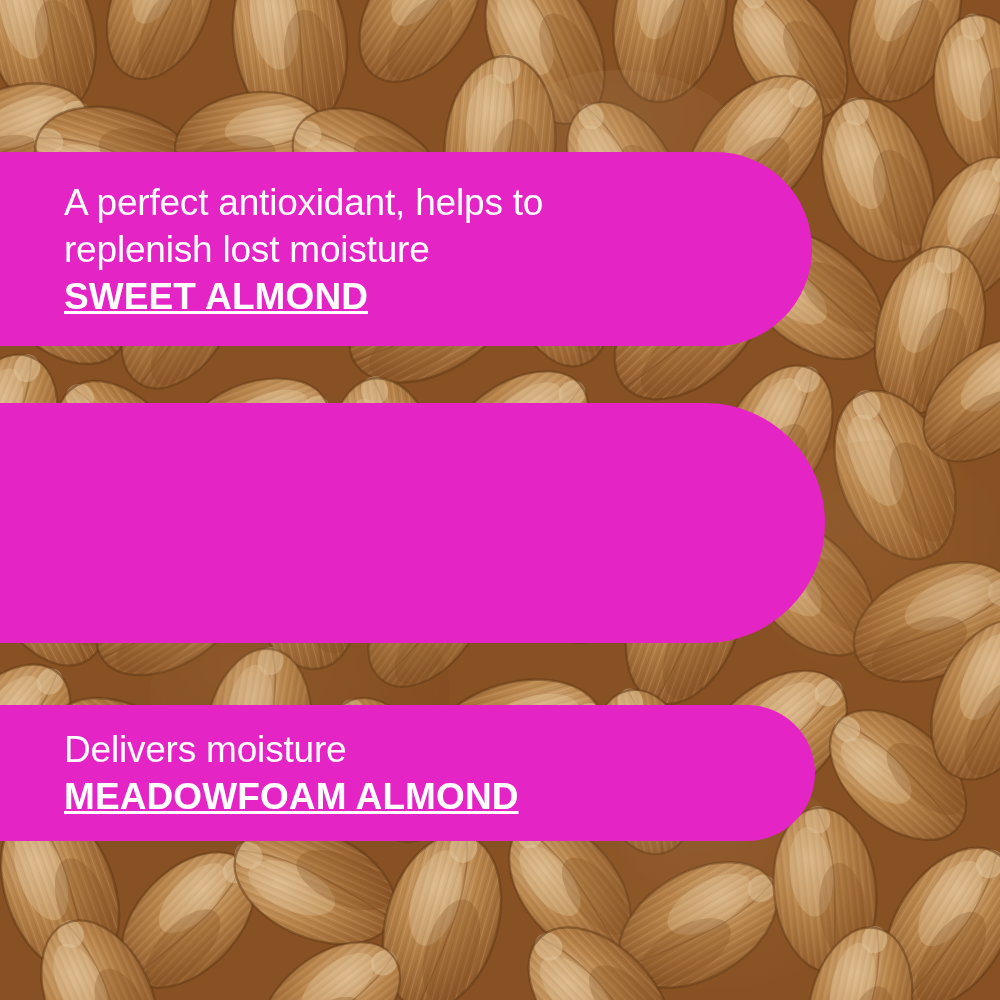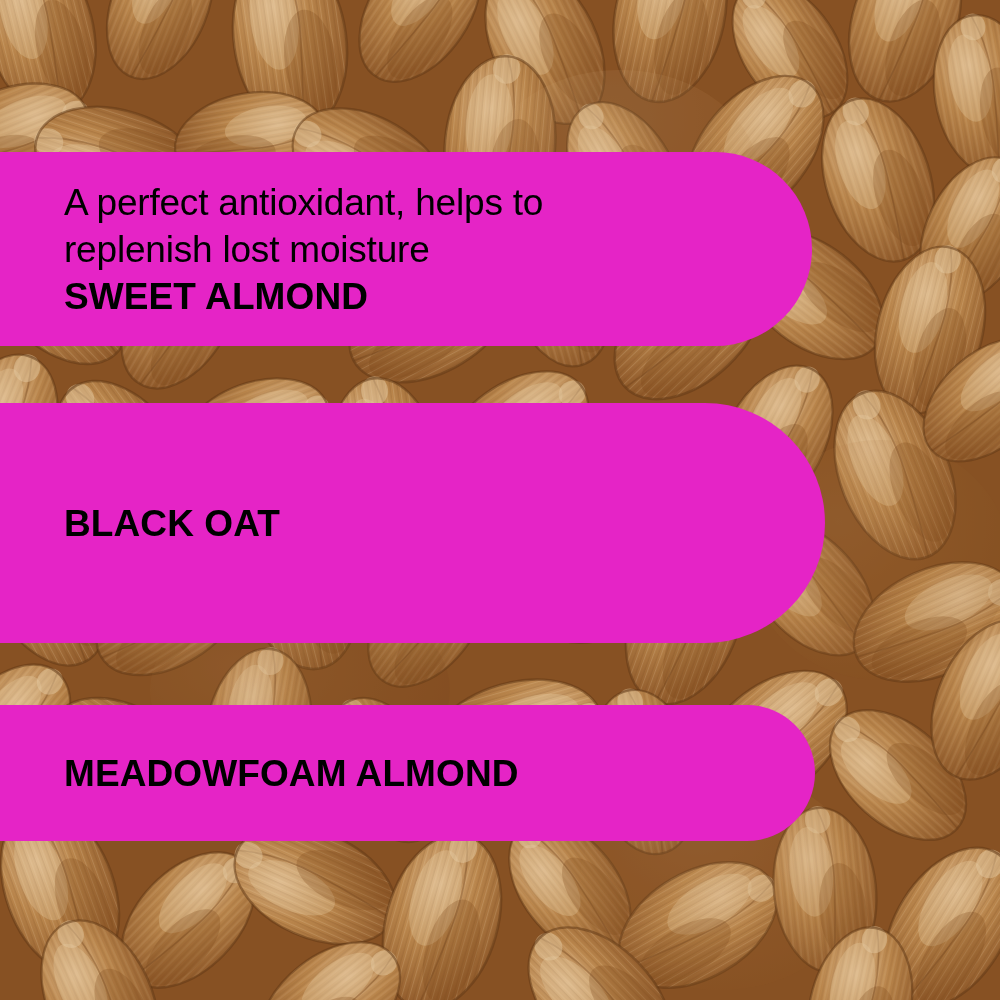--- a/index.html
+++ b/index.html
@@ -34,35 +34,36 @@
     flex-direction:column;
     justify-content:center;
   }
 
   .pill-inner {
     padding-left:104px;         
     padding-right:40px;
   }
 
   .pill-desc {
-    color:#000000;
+    color:#ffffff;
     font-size:37px;
     line-height:47px;
     font-weight:300;
     letter-spacing:-0.2px;
     white-space:pre-line;
   }
 
   .pill-name {
-    color:#000000;
+    color:#ffffff;
     font-size:37px;
     line-height:47px;
     font-weight:700;
     letter-spacing:0.1px;
     white-space:nowrap;
+    text-decoration:underline;
   }
 
   
   #pill-sweet-almond {
     top:152px;
     width:852px;                
     height:194px;
     border-radius:0 97px 97px 0;
   }
 
@@ -221,23 +222,23 @@
   <div class="pill" id="pill-sweet-almond">
     <div class="pill-inner">
       <div class="pill-desc">A perfect antioxidant, helps to
 replenish lost moisture</div>
       <div class="pill-name">SWEET ALMOND</div>
     </div>
   </div>
 
   <div class="pill" id="pill-black-oat">
     <div class="pill-inner">
-      <div class="pill-name">BLACK OAT</div>
     </div>
   </div>
 
   <div class="pill" id="pill-meadowfoam">
     <div class="pill-inner">
+      <div class="pill-desc">Delivers moisture</div>
       <div class="pill-name">MEADOWFOAM ALMOND</div>
     </div>
   </div>
 
 </div>
 
 </body></html>

